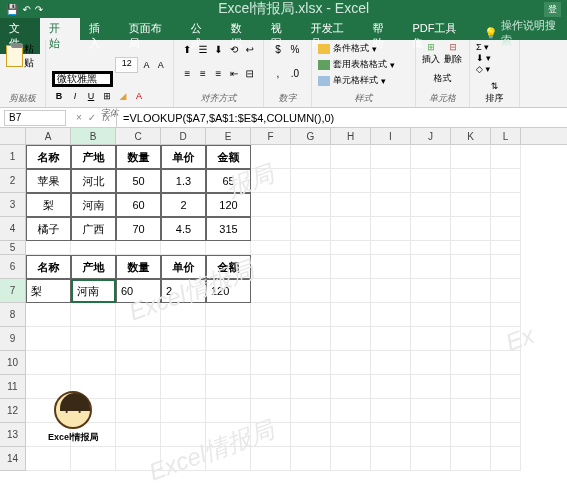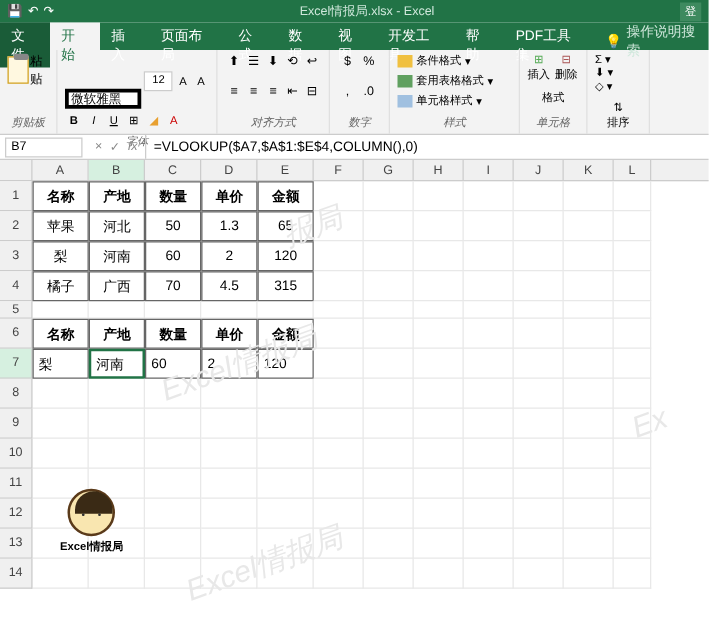--- a/index.html
+++ b/index.html
@@ -1,19 +1,19 @@
 <!DOCTYPE html>
 <html><head>
 <meta charset="utf-8">
 <style>
 * { box-sizing: border-box; margin: 0; padding: 0; font-family: "Microsoft YaHei", sans-serif; }
 body { width: 567px; height: 500px; overflow: hidden; background: #fff; font-size: 11px; }
 .titlebar { height: 18px; background: #217346; color: #fff; display: flex; align-items: center; padding: 0 6px; font-size: 10px; }
 .titlebar .left-icons { display: flex; gap: 4px; }
-.titlebar .title { flex: 1; text-align: center; color: #d0e8dc; font-size: 10px; }
+.titlebar .title { flex: 1; text-align: center; color: #d0e8dc; font-size: 14px; }
 .titlebar .login { background: #3e8a5f; padding: 1px 4px; font-size: 9px; }
 .ribbon-tabs { height: 22px; background: #217346; display: flex; align-items: flex-start; font-size: 11px; }
 .ribbon-tab { padding: 3px 9px; color: #fff; cursor: pointer; }
 .ribbon-tab.active { background: #f3f3f3; color: #217346; }
 .ribbon-tab.file { background: #1a5c38; color: #fff; }
 .ribbon-tell { margin-left: 8px; color: #d0e8dc; display: flex; align-items: center; gap: 3px; }
 .ribbon { height: 68px; background: #f3f3f3; border-bottom: 1px solid #ccc; display: flex; font-size: 10px; }
 .ribbon-group { border-right: 1px solid #e0e0e0; padding: 2px 6px; display: flex; flex-direction: column; justify-content: space-between; }
 .ribbon-group-label { text-align: center; color: #666; font-size: 9px; padding-top: 2px; font-style: italic; }
 .clipboard { width: 46px; }

